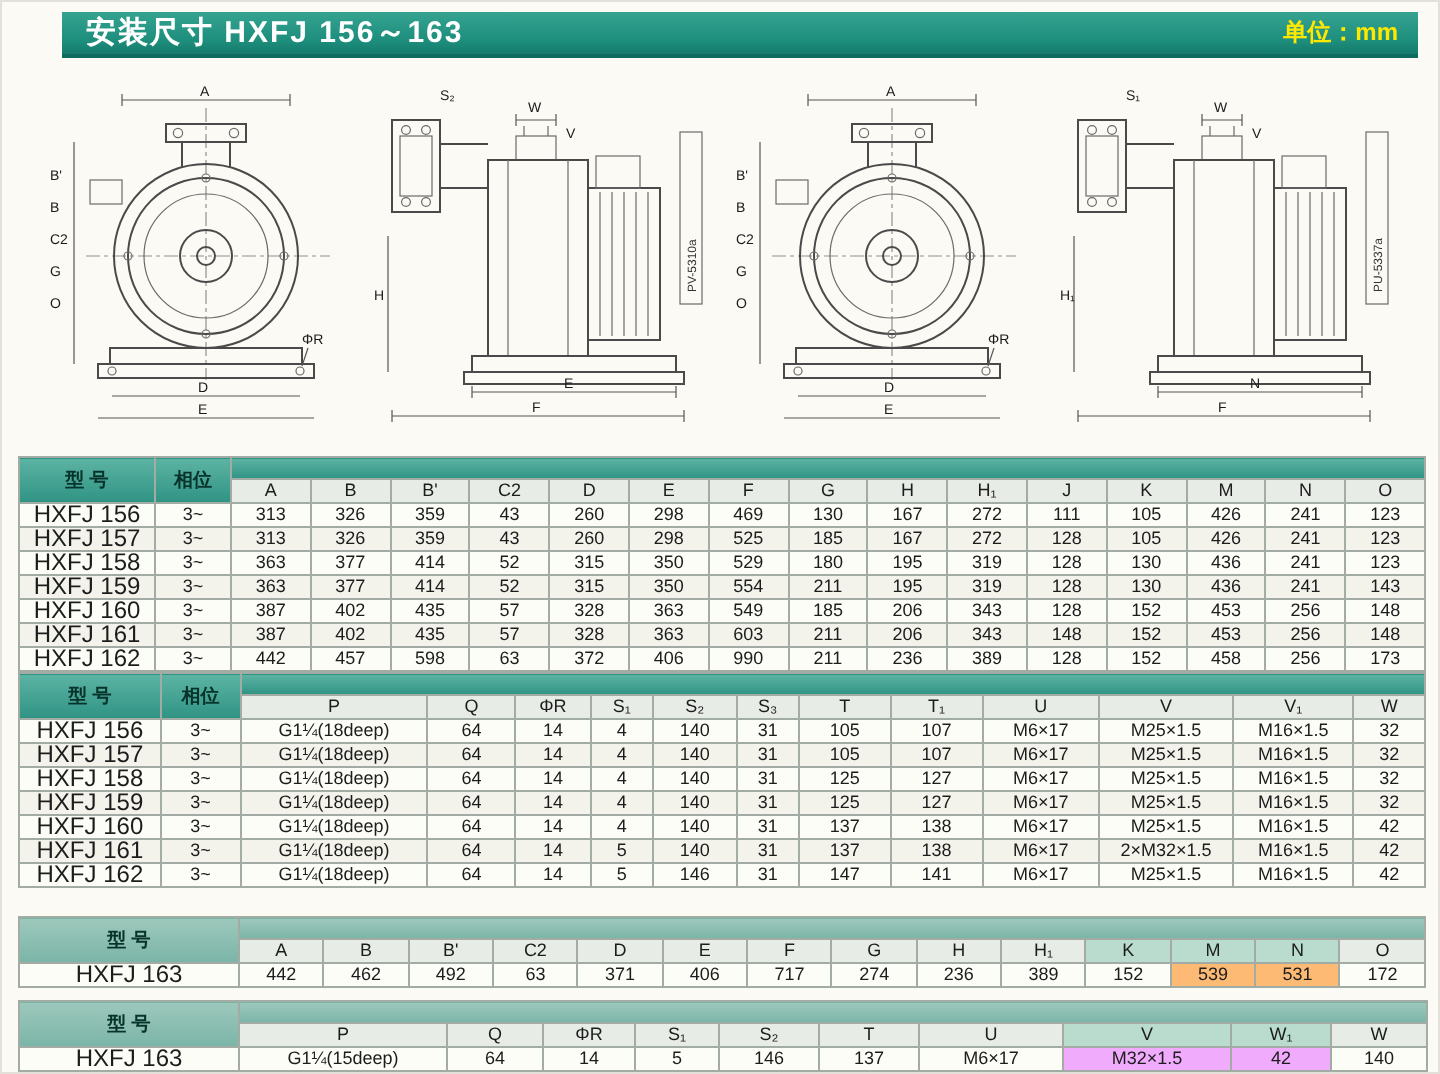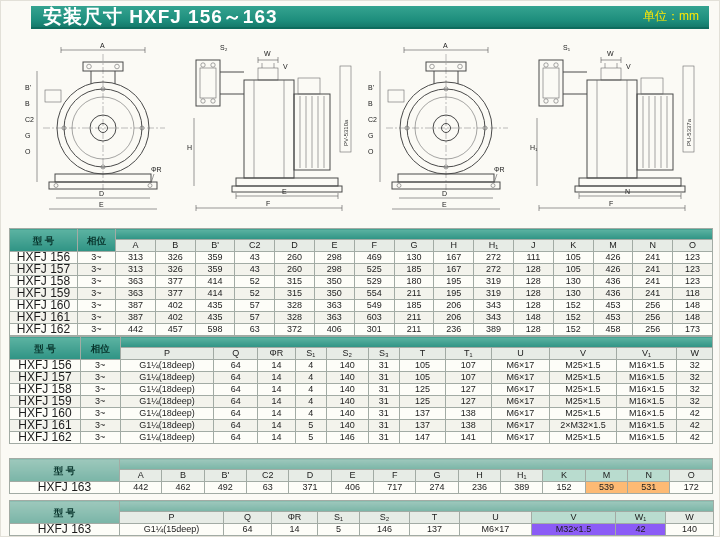--- a/index.html
+++ b/index.html
@@ -3,22 +3,22 @@
 <meta charset="utf-8">
 <style>
   * { margin:0; padding:0; box-sizing:border-box; }
   html,body { width:720px; height:537px; }
   body { background:#fdfcf8; font-family:"Liberation Sans", sans-serif; overflow:hidden; }
   .page { width:720px; height:537px; background:#fbfaf5; border:1px solid #e2e0d8; }
 
   .header { height:23px; margin:5px 10px 0 30px; background:linear-gradient(180deg,#35a390 0%,#1d8d7c 70%,#157a6b 100%);
             display:flex; align-items:center; justify-content:space-between; padding:0 10px 0 12px;
             border-bottom:2px solid #0e6c5e; }
-  .header .title { color:#ffffff; font-weight:bold; font-size:19px; letter-spacing:1px; }
-  .header .unit  { color:#ffe800; font-weight:normal; font-size:12px; }
+  .header .title { color:#ffffff; font-weight:bold; font-size:15px; letter-spacing:1px; }
+  .header .unit  { color:#ffe800; font-weight:bold; font-size:12px; }
 
   .drawings { height:197px; display:flex; align-items:center; justify-content:space-between; padding:2px 22px; background:#fbfaf5; }
   .dwg line, .dwg rect, .dwg circle { stroke:#4a4a4a; stroke-width:1; fill:none; }
   .dwg .thin { stroke-width:0.6; stroke:#6a6a6a; }
   .dwg .cl   { stroke-width:0.6; stroke:#909090; stroke-dasharray:7 2 2 2; }
   .dwg .dim  { stroke-width:0.6; stroke:#555; }
   .dwg text  { stroke:none; fill:#1a1a1a; font-size:7px; font-family:"Liberation Sans", sans-serif; }
   .dwg .stamp { font-size:6px; fill:#333; }
 
   .tables { padding:0 8px; }
@@ -30,21 +30,21 @@
   tbody td { background:#fdfdf8; }
   tbody tr:nth-child(even) td { background:#f3f3ec; }
   tbody td:first-child { font-size:12px; }
   #t1 { margin-top:2px; }
   #t3 { margin-top:14px; }
   #t4 { margin-top:6px; }
   #t3 thead tr.main th, #t4 thead tr.main th { background:linear-gradient(180deg,#9dc8bc,#7ab5a7); }
   #t3 tr.letters th:nth-child(11), #t3 tr.letters th:nth-child(12), #t3 tr.letters th:nth-child(13) { background:#b9dccf; }
   #t3 tbody td:nth-child(13), #t3 tbody td:nth-child(14) { background:#fdba74; }
   #t4 tr.letters th:nth-child(8), #t4 tr.letters th:nth-child(9) { background:#b9dccf; }
-  #t4 tbody td:nth-child(9), #t4 tbody td:nth-child(10) { background:#8b5cf6; }
+  #t4 tbody td:nth-child(9), #t4 tbody td:nth-child(10) { background:#f0abfc; }
 </style>
 </head>
 <body>
 
 <div class="page">
 
   <div class="header">
     <span class="title">安装尺寸 HXFJ 156～163</span>
     <span class="unit">单位：mm</span>
   </div>
@@ -320,21 +320,21 @@
             <td>315</td>
             <td>350</td>
             <td>554</td>
             <td>211</td>
             <td>195</td>
             <td>319</td>
             <td>128</td>
             <td>130</td>
             <td>436</td>
             <td>241</td>
-            <td>118</td>
+            <td>143</td>
           </tr>
           <tr>
             <td>HXFJ 160</td>
             <td>3~</td>
             <td>387</td>
             <td>402</td>
             <td>435</td>
             <td>57</td>
             <td>328</td>
             <td>363</td>
@@ -369,21 +369,21 @@
           </tr>
           <tr>
             <td>HXFJ 162</td>
             <td>3~</td>
             <td>442</td>
             <td>457</td>
             <td>598</td>
             <td>63</td>
             <td>372</td>
             <td>406</td>
-            <td>301</td>
+            <td>990</td>
             <td>211</td>
             <td>236</td>
             <td>389</td>
             <td>128</td>
             <td>152</td>
             <td>458</td>
             <td>256</td>
             <td>173</td>
           </tr>
         </tbody>

